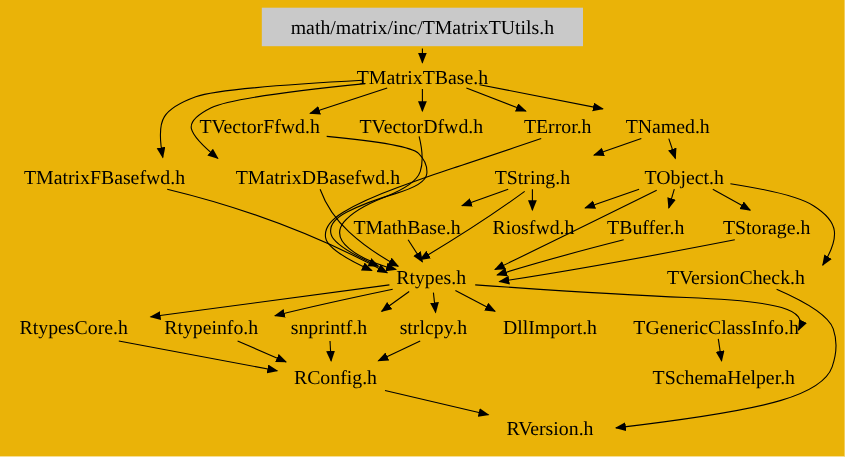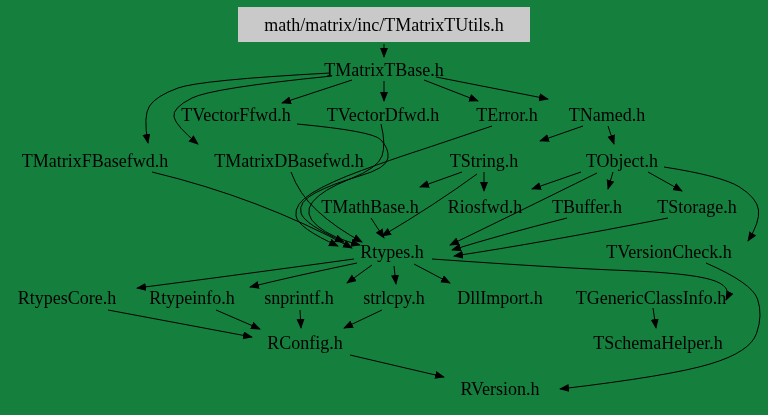--- a/index.html
+++ b/index.html
@@ -1,16 +1,16 @@
 <!DOCTYPE html>
 <html><head>
 <meta charset="utf-8">
 <style>
   html,body{margin:0;padding:0;background:#fff;}
-  #stage{width:768px;height:415px;position:relative;background:#15803d;overflow:hidden;}
+  #stage{width:768px;height:415px;position:relative;background:#eab308;overflow:hidden;}
   svg text{font-family:"Liberation Serif","DejaVu Serif",serif;font-size:18px;fill:#000;}
   svg path.edge{fill:none;stroke:#000;stroke-width:1;}
   svg rect.rootbox{stroke:none;}
 </style>
 </head>
 <body>
 
 <div id="stage">
   <svg id="graph-svg" width="768" height="415" viewBox="0 0 768 415" xmlns="http://www.w3.org/2000/svg">
     <defs>

